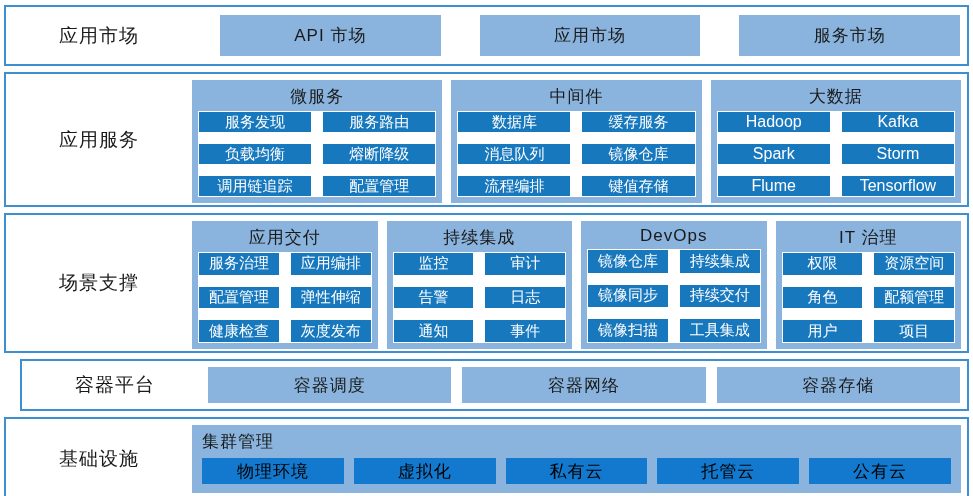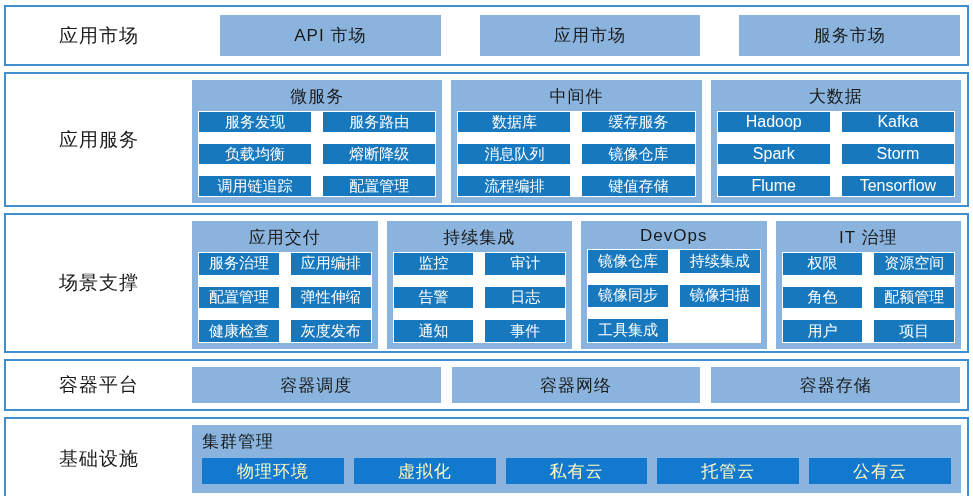--- a/index.html
+++ b/index.html
@@ -47,21 +47,21 @@
     flex: 1 1 auto;
     display: flex;
     align-items: stretch;
     min-width: 0;
   }
 
   
   .row-market      { height: 61px; }
   .row-appservice  { height: 135px; }
   .row-scenario    { height: 140px; }
-  .row-container   { height: 52px; }
+  .row-container   { height: 52px; margin-left: 16px; }
   .row-infra       { height: 84px; }
 
   
   .tile-strip {
     display: flex;
     align-items: center;
     gap: 11px;
     padding: 5px 7px 5px 0;
     width: 100%;
   }
@@ -148,21 +148,21 @@
   }
   .cluster-tiles {
     flex: 1 1 auto;
     display: flex;
     gap: 10px;
     min-width: 0;
   }
   .cluster-tile {
     flex: 1 1 0;
     background: #1379cf;
-    color: #fef9c3;
+    color: #000000;
     font-size: 17px;
     letter-spacing: 1px;
     display: flex;
     align-items: center;
     justify-content: center;
     white-space: nowrap;
     min-width: 0;
   }
 </style>
 </head>
@@ -254,20 +254,21 @@
             <div class="cell">事件</div>
           </div>
         </div>
 
         <div class="group">
           <div class="group-title">DevOps</div>
           <div class="group-grid">
             <div class="cell">镜像仓库</div>
             <div class="cell">持续集成</div>
             <div class="cell">镜像同步</div>
+            <div class="cell">持续交付</div>
             <div class="cell">镜像扫描</div>
             <div class="cell">工具集成</div>
           </div>
         </div>
 
         <div class="group">
           <div class="group-title">IT 治理</div>
           <div class="group-grid">
             <div class="cell">权限</div>
             <div class="cell">资源空间</div>

